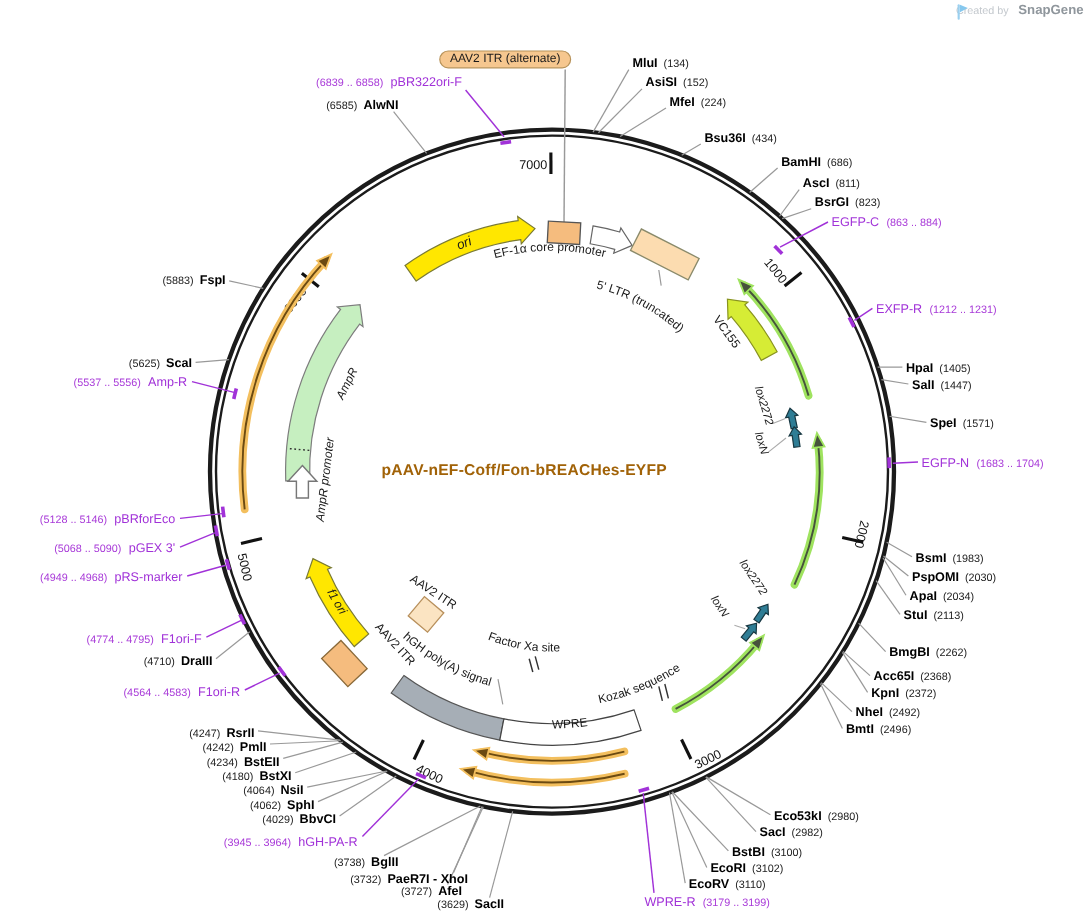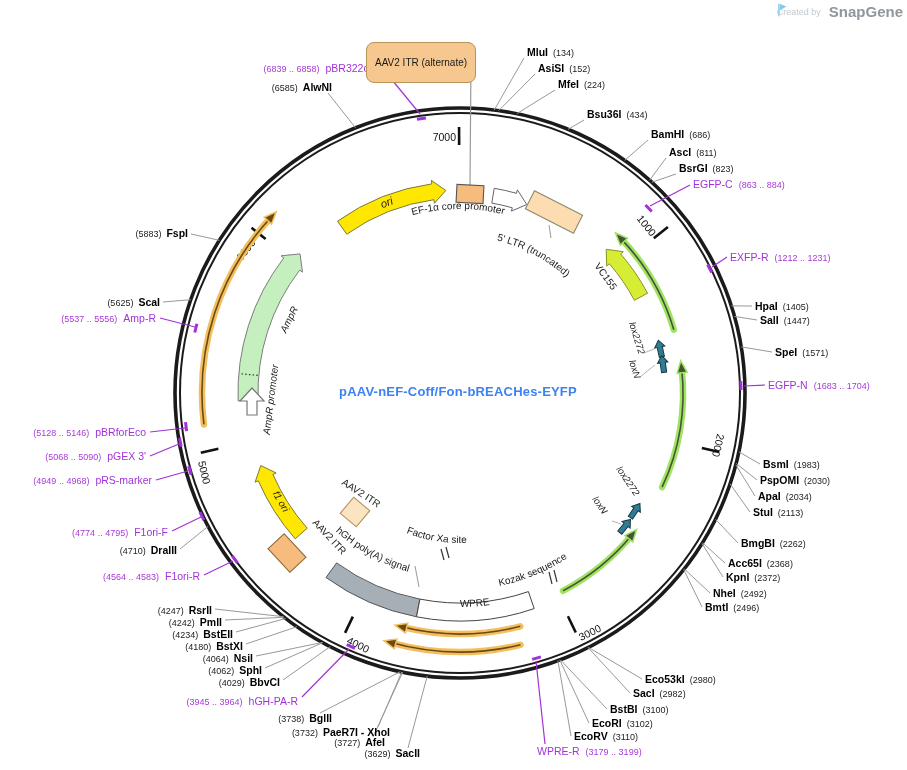--- a/index.html
+++ b/index.html
@@ -14,27 +14,27 @@
   .prim-n{font-size:10.5px;fill:#a132d8;}
   .prim-p{font-size:9px;fill:#a83ad8;}
   .tick-t{font-size:10.5px;fill:#111;}
   .curved{font-size:10px;fill:#1a1a1a;}
   .r10{font-size:10px;fill:#1a1a1a;}
   .i10{font-size:10px;font-style:italic;fill:#1a1a1a;}
   .i11{font-size:11px;font-style:italic;fill:#1a1a1a;}
   .i95{font-size:9.5px;font-style:italic;fill:#1a1a1a;}
   
   #callout{left:366px;top:42px;background:#f6c78f;border:1px solid #b8935a;border-radius:8px;
-           padding:14px 8px;font-size:10px;color:#1a1a1a;white-space:nowrap;}
-  #title-block{left:318px;top:384px;width:280px;text-align:center;color:#3b82f6;}
+           padding:1px 8px;font-size:10px;color:#1a1a1a;white-space:nowrap;}
+  #title-block{left:318px;top:384px;width:280px;text-align:left;color:#a16207;}
   #title-name{font-weight:bold;font-size:13px;letter-spacing:0.2px;}
   #title-len{font-size:11.5px;margin-top:1px;}
   #watermark{right:4px;top:3px;display:flex;align-items:center;gap:4px;}
   #wm-created{color:#c3c8cd;font-size:9px;}
-  #wm-brand{color:#8f969c;font-size:15px;font-weight:bold;}
+  #wm-brand{color:#8f969c;font-size:11px;font-weight:bold;}
 </style>
 </head>
 <body>
 
 <div id="map-wrap">
   <svg id="map" width="907" height="770" viewBox="0 0 907 770" xmlns="http://www.w3.org/2000/svg" xmlns:xlink="http://www.w3.org/1999/xlink">
       <defs>
         <path id="tp0" d="M 412.4 215.3 A 184 184 0 0 1 590.1 262.9" fill="none"></path>
         <path id="tp1" d="M 496.7 240.3 A 157 157 0 0 1 598.6 319.3" fill="none"></path>
         <path id="tp2" d="M 335.5 531.2 A 186 186 0 0 0 466.5 578.9" fill="none"></path>

